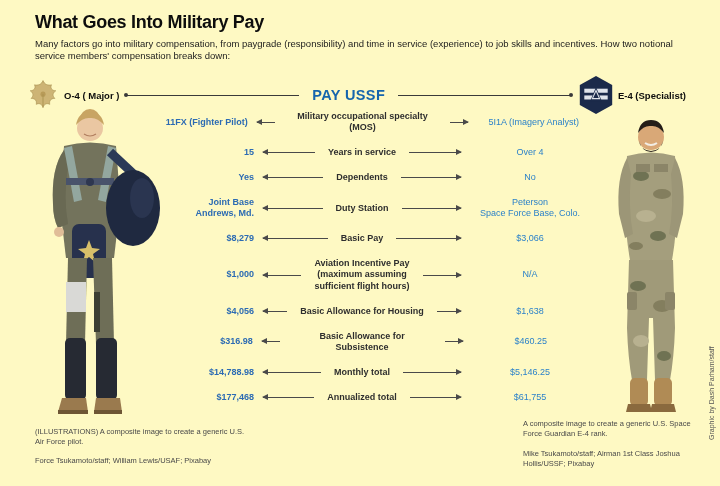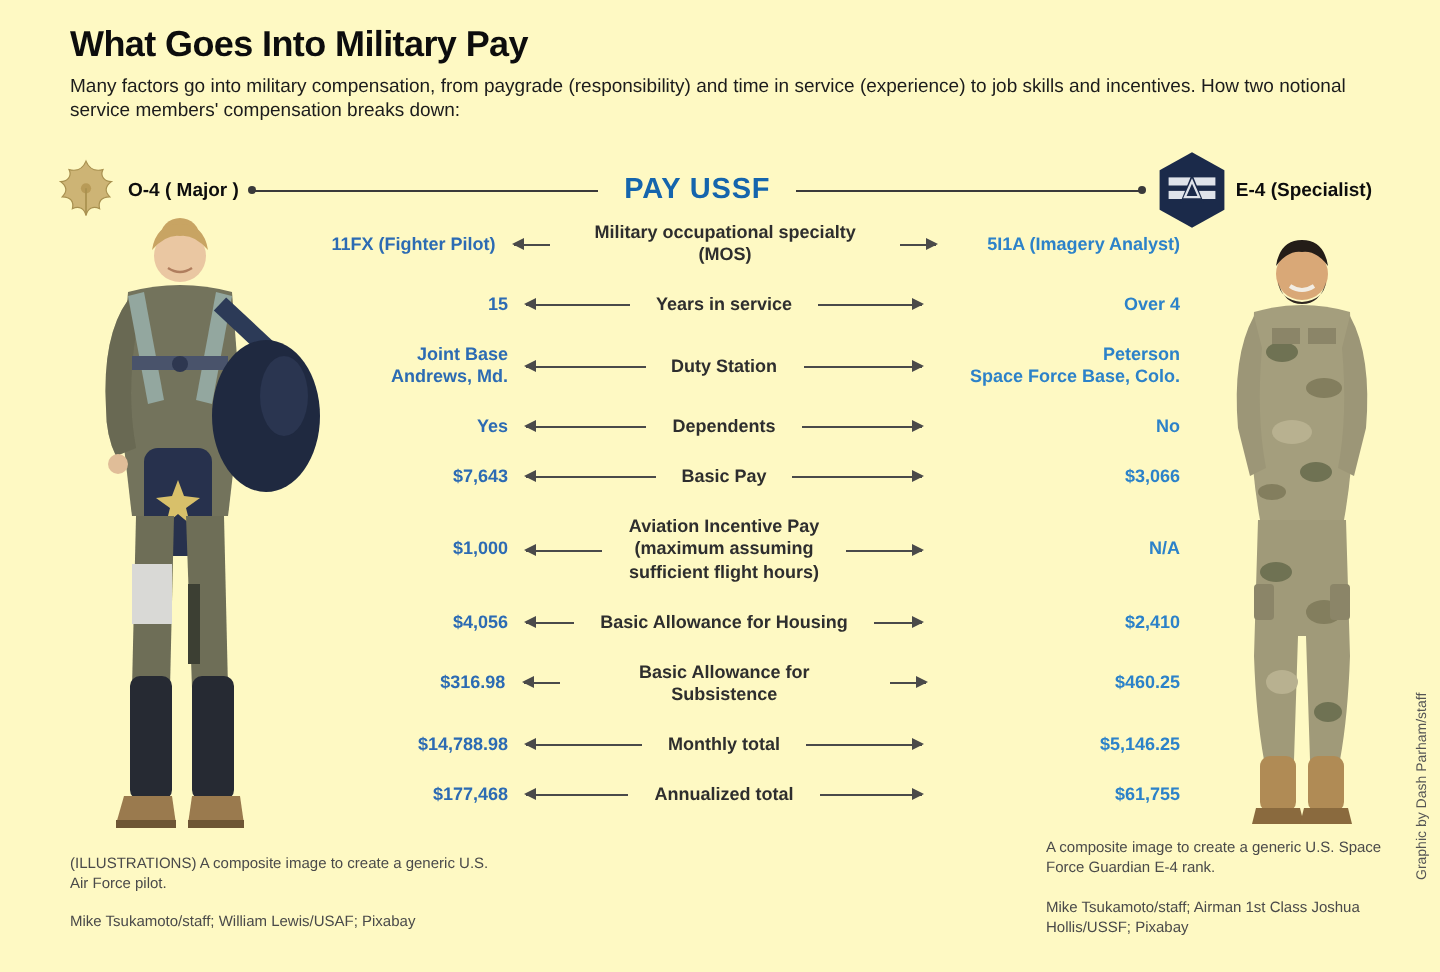--- a/index.html
+++ b/index.html
@@ -16,21 +16,21 @@
   .hline{flex:1;height:1px;background:#3a3a3a;margin:0 7px;position:relative;}
   .hline.dot-left::before{content:'';position:absolute;left:-2px;top:-1.5px;width:4px;height:4px;border-radius:50%;background:#3a3a3a;}
   .hline.dot-right::after{content:'';position:absolute;right:-2px;top:-1.5px;width:4px;height:4px;border-radius:50%;background:#3a3a3a;}
   .paygrade-title{font-size:14.5px;font-weight:bold;color:var(--accent,#1565ad);letter-spacing:0.4px;margin:0 6px;}
   .insignia{flex:0 0 auto;display:flex;align-items:center;}
   
   .rows{position:absolute;left:152px;top:111px;width:438px;height:292px;
         display:flex;flex-direction:column;justify-content:space-between;}
   .crow{display:flex;align-items:center;}
   .cell-left{width:102px;text-align:right;font-size:9px;font-weight:bold;color:var(--leftBlue,#2c6bb3);white-space:pre-line;line-height:1.25;}
-  .cell-right{width:120px;text-align:right;font-size:9px;font-weight:bold;color:var(--rightBlue,#2c82c9);white-space:pre-line;line-height:1.25;}
+  .cell-right{width:120px;text-align:center;font-size:9px;font-weight:normal;color:var(--rightBlue,#2c82c9);white-space:pre-line;line-height:1.25;}
   .cell-label{text-align:center;font-size:9px;color:#2e2e2e;white-space:pre-line;line-height:1.25;padding:0 4px;max-width:200px;font-weight:bold;}
   .arr{flex:1;height:1px;background:#4a4a4a;margin:0 9px;position:relative;min-width:18px;}
   .arr-l::before{content:'';position:absolute;left:-1px;top:-3px;width:0;height:0;
     border-right:6px solid #4a4a4a;border-top:3.5px solid transparent;border-bottom:3.5px solid transparent;}
   .arr-r::after{content:'';position:absolute;right:-1px;top:-3px;width:0;height:0;
     border-left:6px solid #4a4a4a;border-top:3.5px solid transparent;border-bottom:3.5px solid transparent;}
   
   .photo{position:absolute;}
   .photo-left{left:14px;top:106px;width:154px;height:318px;}
   .photo-right{left:596px;top:116px;width:112px;height:304px;}
@@ -161,39 +161,39 @@
 
     <div class="crow">
       <div class="cell-left">15</div>
       <div class="arr arr-l"></div>
       <div class="cell-label">Years in service</div>
       <div class="arr arr-r"></div>
       <div class="cell-right">Over 4</div>
     </div>
 
     <div class="crow">
+      <div class="cell-left">Yes</div>
+      <div class="arr arr-l"></div>
+      <div class="cell-label">Dependents</div>
+      <div class="arr arr-r"></div>
+      <div class="cell-right">No</div>
+    </div>
+
+    <div class="crow">
       <div class="cell-left">Joint Base
 Andrews, Md.</div>
       <div class="arr arr-l"></div>
       <div class="cell-label">Duty Station</div>
       <div class="arr arr-r"></div>
       <div class="cell-right">Peterson
 Space Force Base, Colo.</div>
     </div>
 
     <div class="crow">
-      <div class="cell-left">Yes</div>
-      <div class="arr arr-l"></div>
-      <div class="cell-label">Dependents</div>
-      <div class="arr arr-r"></div>
-      <div class="cell-right">No</div>
-    </div>
-
-    <div class="crow">
-      <div class="cell-left">$7,643</div>
+      <div class="cell-left">$8,279</div>
       <div class="arr arr-l"></div>
       <div class="cell-label">Basic Pay</div>
       <div class="arr arr-r"></div>
       <div class="cell-right">$3,066</div>
     </div>
 
     <div class="crow">
       <div class="cell-left">$1,000</div>
       <div class="arr arr-l"></div>
       <div class="cell-label">Aviation Incentive Pay
@@ -201,21 +201,21 @@
 sufficient flight hours)</div>
       <div class="arr arr-r"></div>
       <div class="cell-right">N/A</div>
     </div>
 
     <div class="crow">
       <div class="cell-left">$4,056</div>
       <div class="arr arr-l"></div>
       <div class="cell-label">Basic Allowance for Housing</div>
       <div class="arr arr-r"></div>
-      <div class="cell-right">$2,410</div>
+      <div class="cell-right">$1,638</div>
     </div>
 
     <div class="crow">
       <div class="cell-left">$316.98</div>
       <div class="arr arr-l"></div>
       <div class="cell-label">Basic Allowance for Subsistence</div>
       <div class="arr arr-r"></div>
       <div class="cell-right">$460.25</div>
     </div>
 
@@ -230,18 +230,18 @@
     <div class="crow">
       <div class="cell-left">$177,468</div>
       <div class="arr arr-l"></div>
       <div class="cell-label">Annualized total</div>
       <div class="arr arr-r"></div>
       <div class="cell-right">$61,755</div>
     </div>
   </div>
 
   <div class="cap cap-left-desc">(ILLUSTRATIONS) A composite image to create a generic U.S. Air Force pilot.</div>
-  <div class="cap cap-left-credit">Mike Tsukamoto/staff; William Lewis/USAF; Pixabay</div>
+  <div class="cap cap-left-credit">Force Tsukamoto/staff; William Lewis/USAF; Pixabay</div>
   <div class="cap cap-right-desc">A composite image to create a generic U.S. Space Force Guardian E-4 rank.</div>
   <div class="cap cap-right-credit">Mike Tsukamoto/staff; Airman 1st Class Joshua Hollis/USSF; Pixabay</div>
   <div class="vertical-credit">Graphic by Dash Parham/staff</div>
 
 </div>
 
 </body></html>

